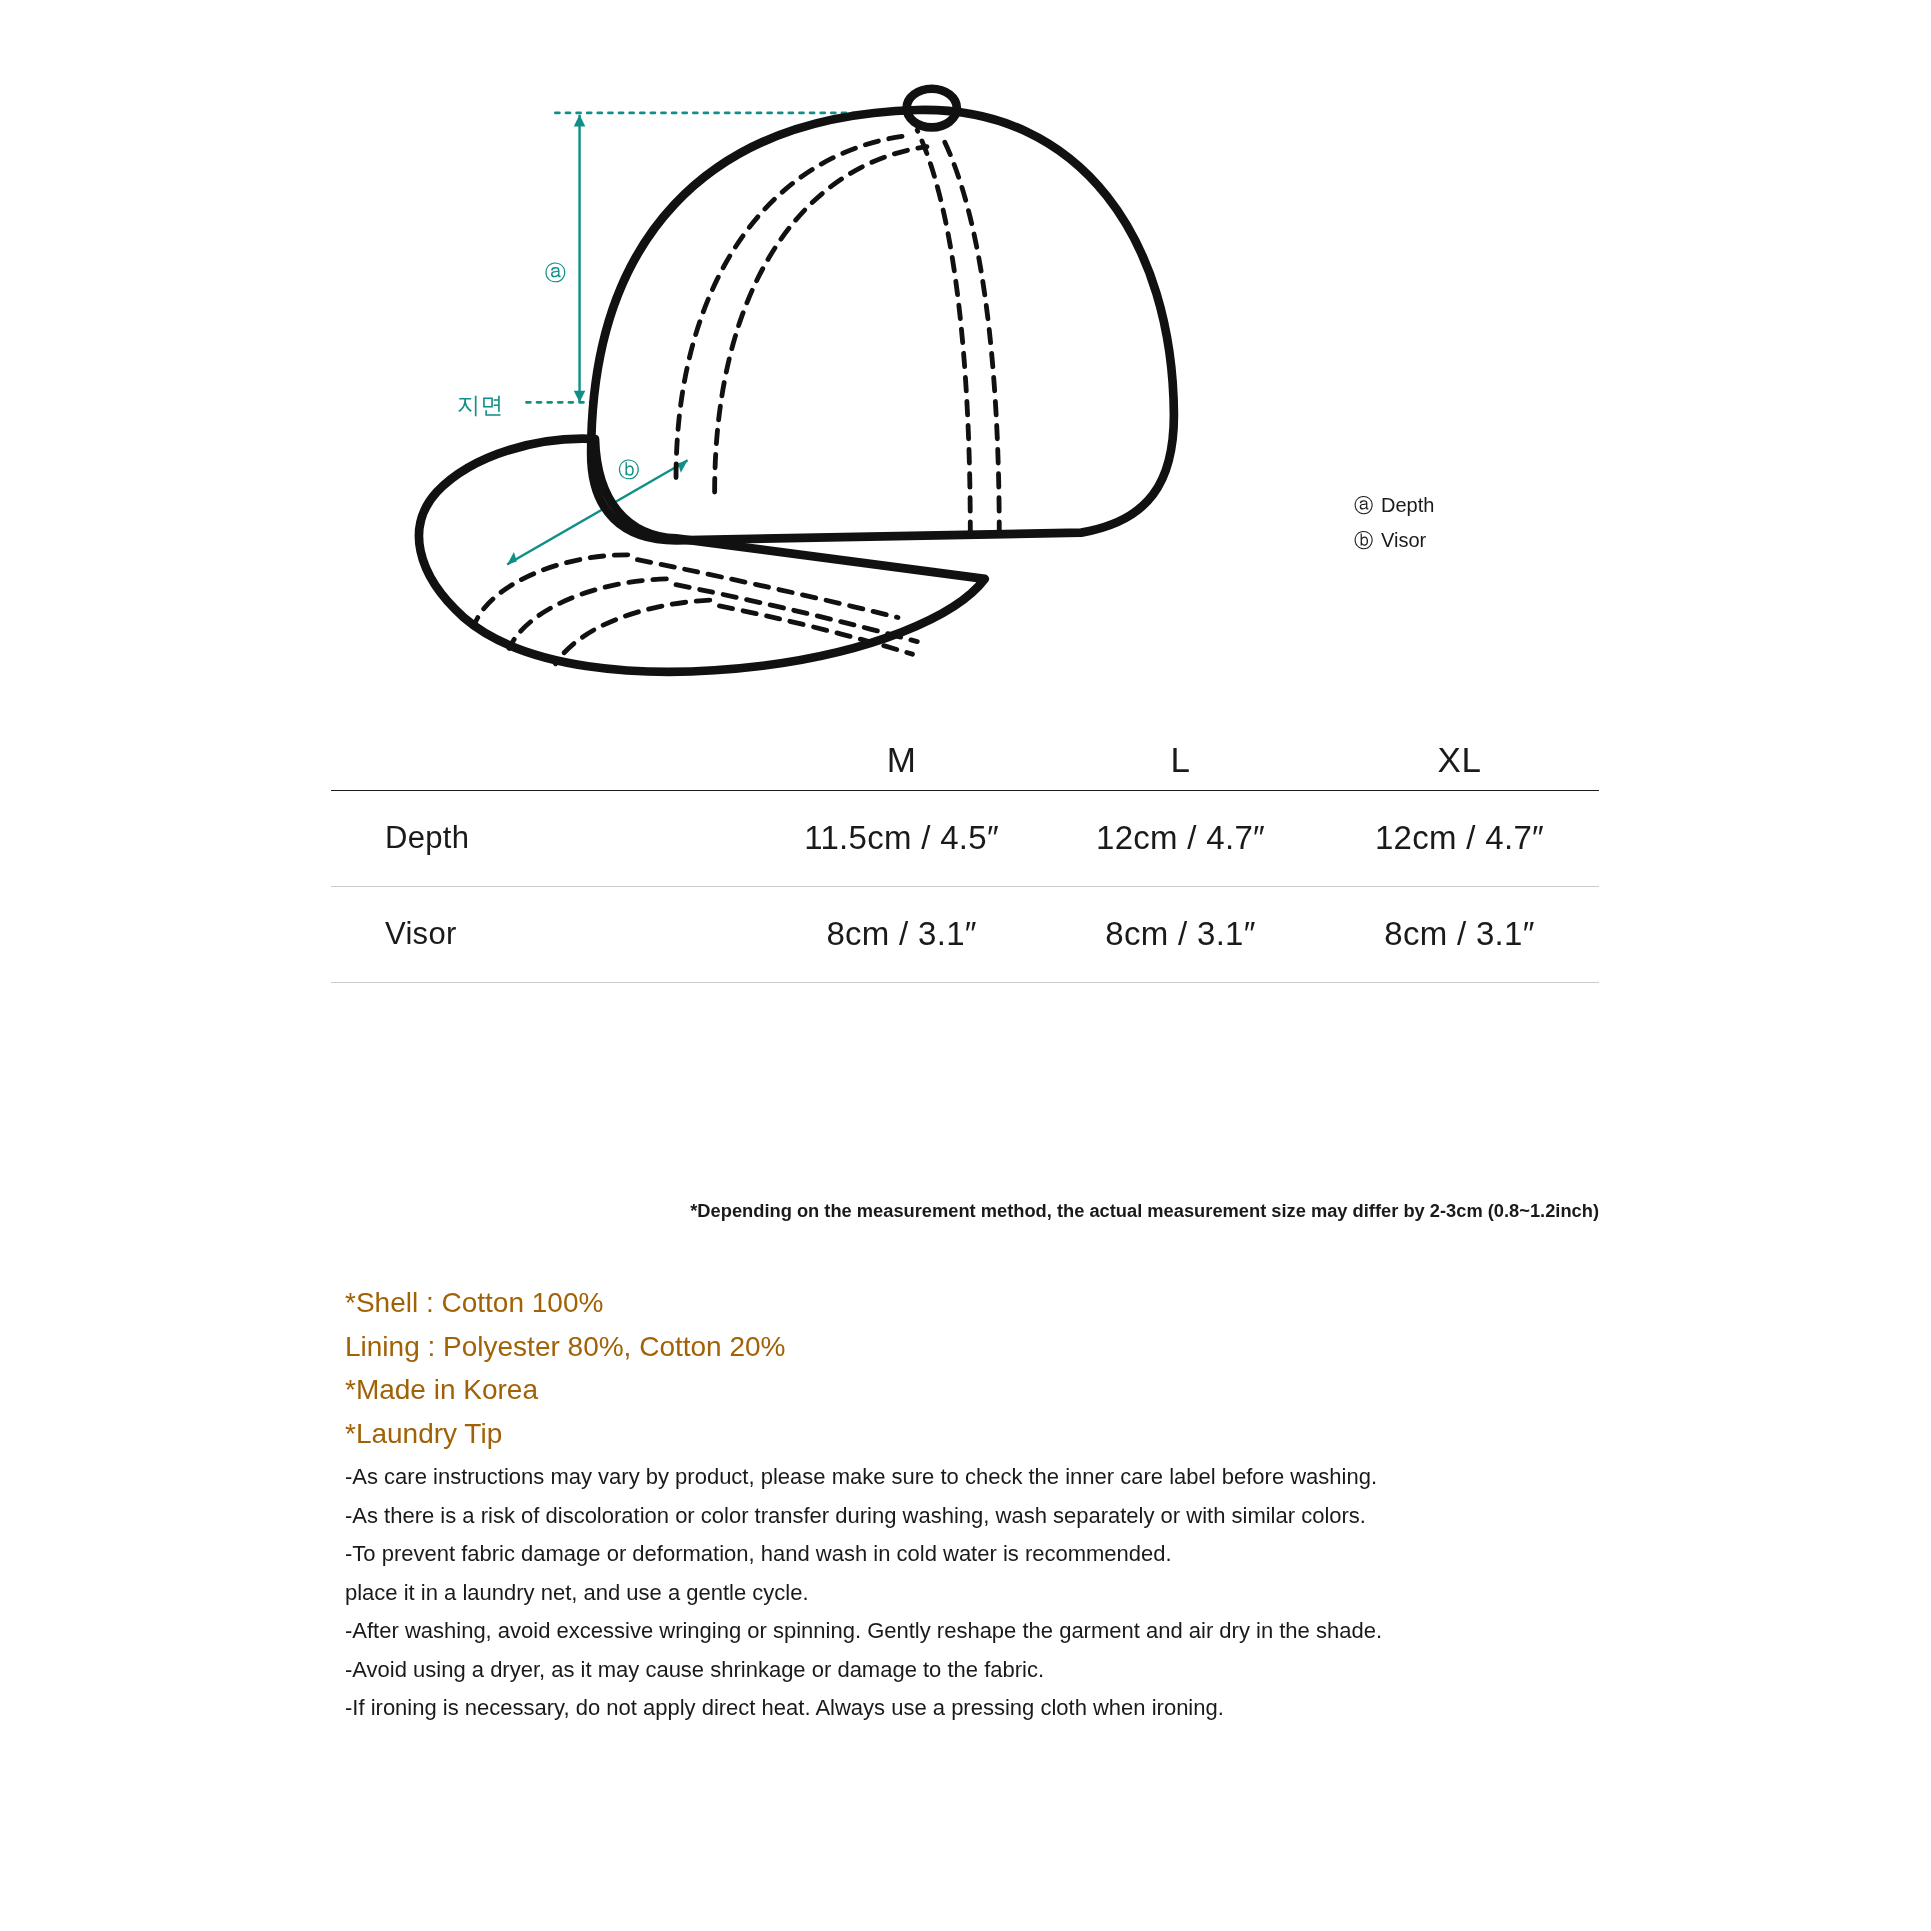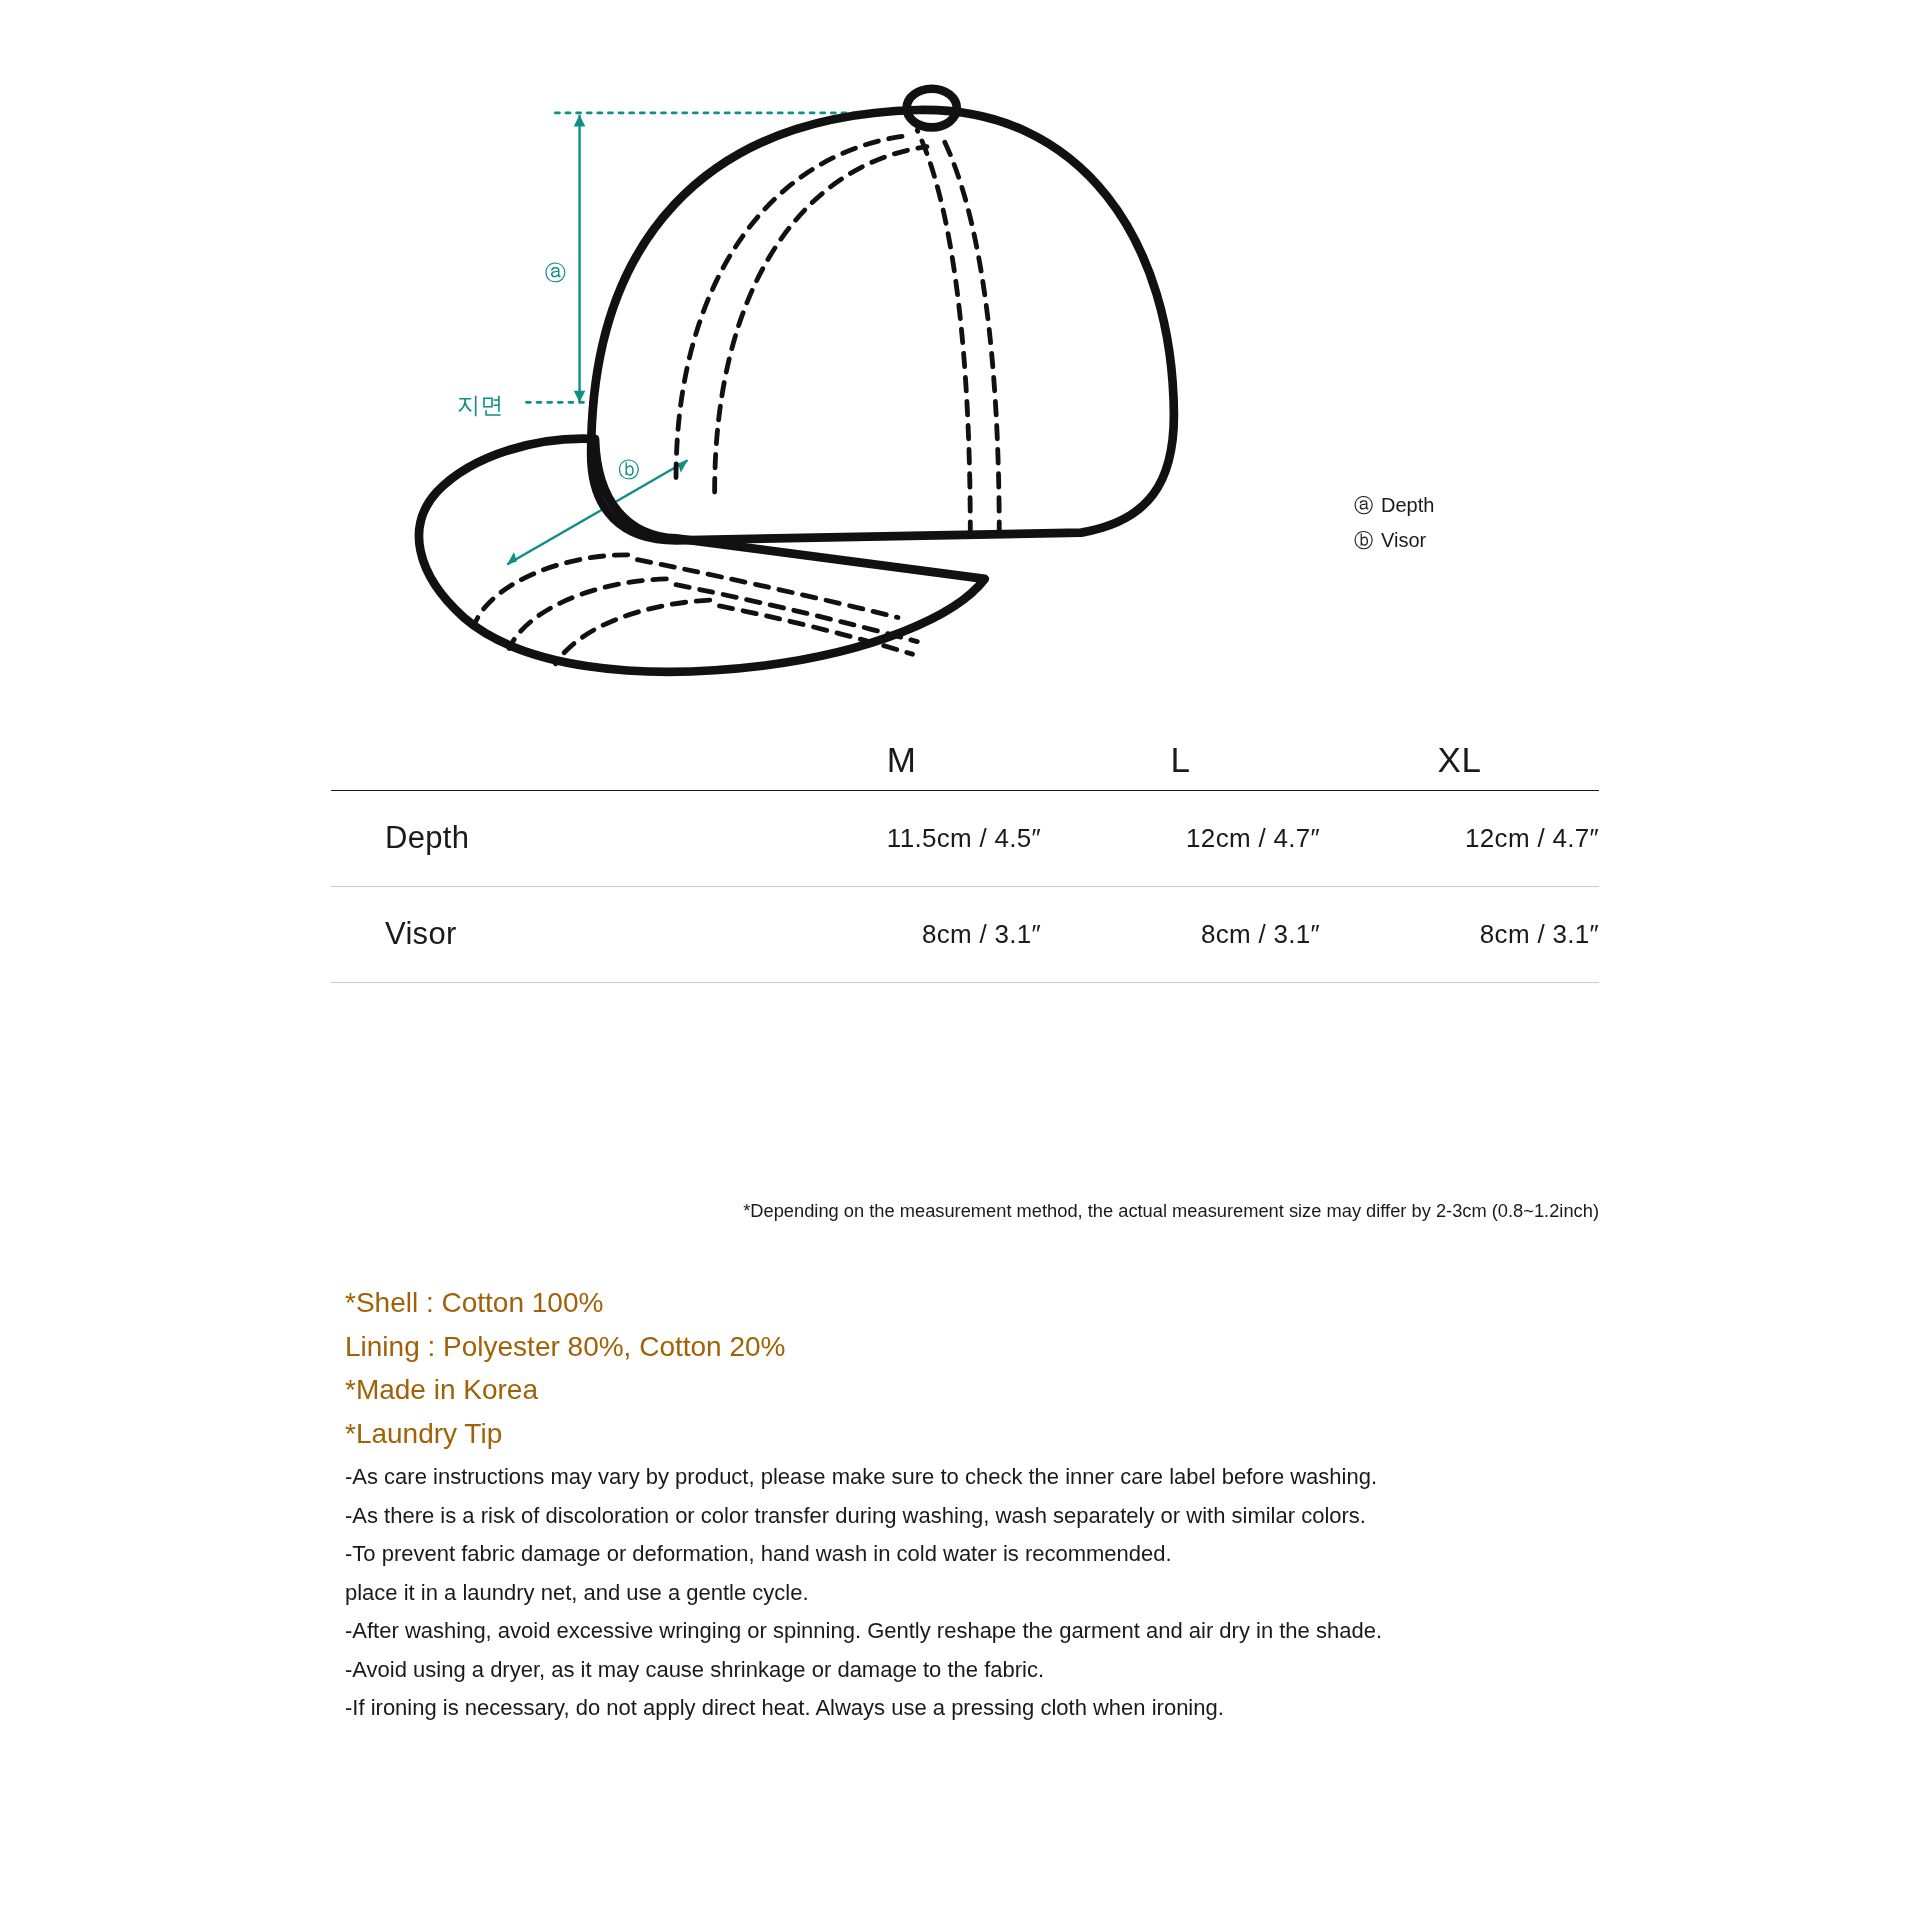--- a/index.html
+++ b/index.html
@@ -82,41 +82,41 @@
     border-bottom: 1.9px solid #1a1a1a;
   }
   table.sizes tbody tr {
     border-bottom: 1px solid #cccccc;
   }
   table.sizes tbody tr:last-child {
     border-bottom: 1px solid #cccccc;
   }
   table.sizes tbody td {
     height: 95px;
-    font-size: 26px;
+    font-size: 33px;
     color: #1a1a1a;
     letter-spacing: 0.3px;
-    text-align: right;
   }
   table.sizes tbody td.rowlabel {
     text-align: left;
     padding-left: 54px;
     font-size: 31px;
   }
   col.c-label { width: 34%; }
   col.c-val { width: 22%; }
 
   .table-note {
     position: absolute;
     left: 331px;
     top: 1200px;
     width: 1268px;
     text-align: right;
     font-size: 18.3px;
     color: #1a1a1a;
+    font-weight: bold;
   }
 
   
   .details {
     position: absolute;
     left: 345px;
     top: 1284px;
     width: 1255px;
   }
   .details .lead {

